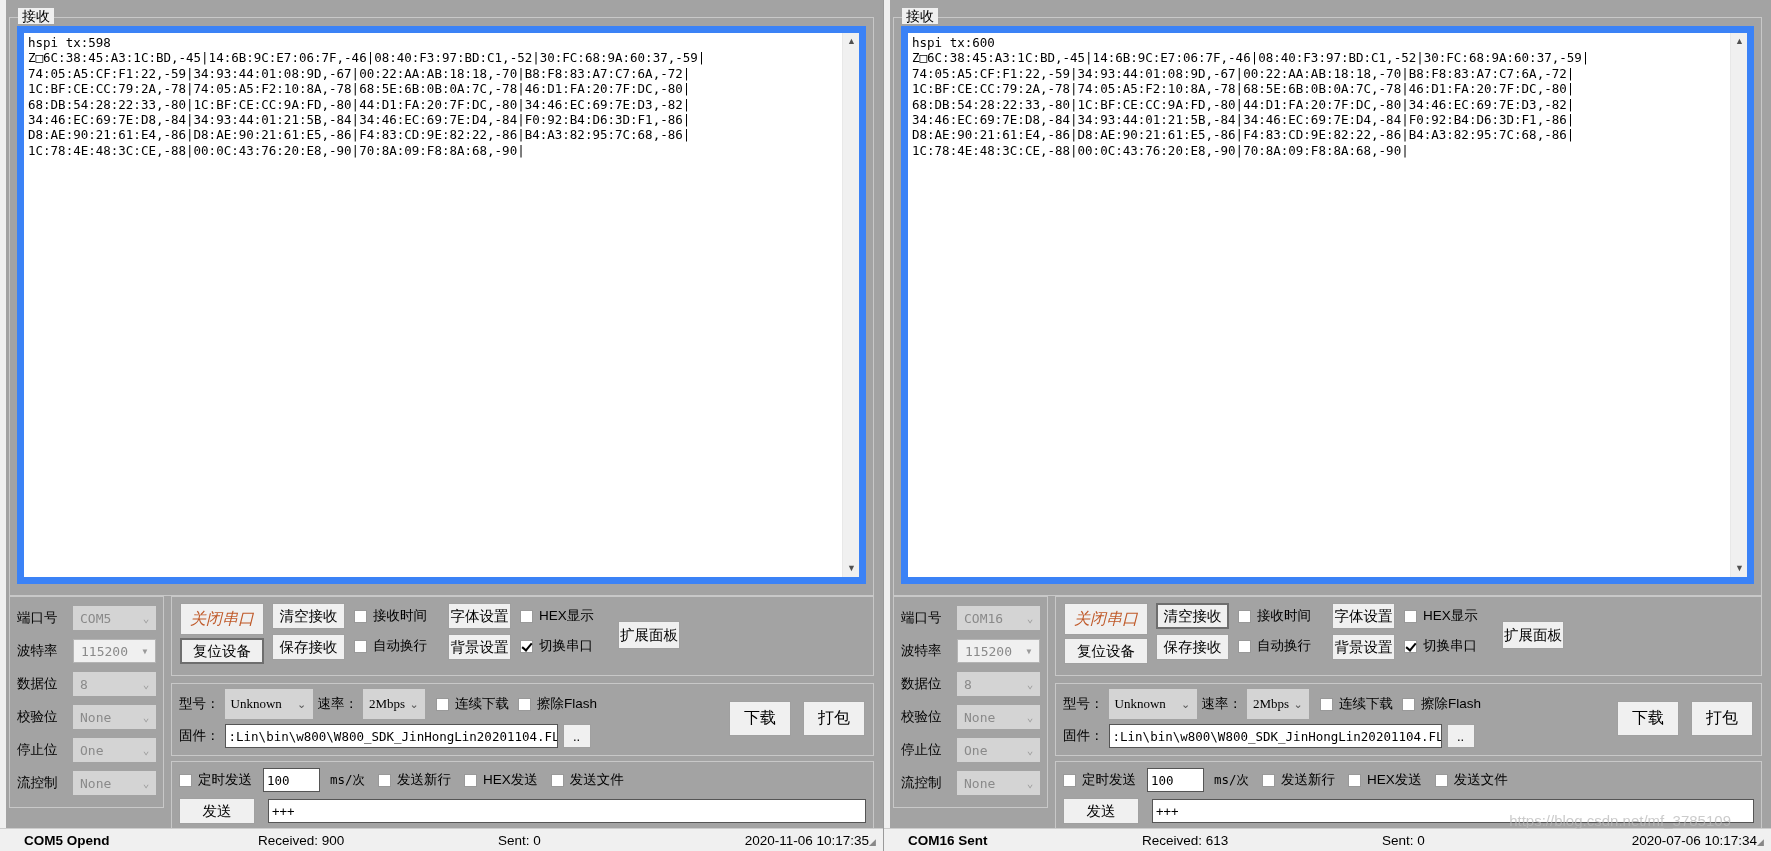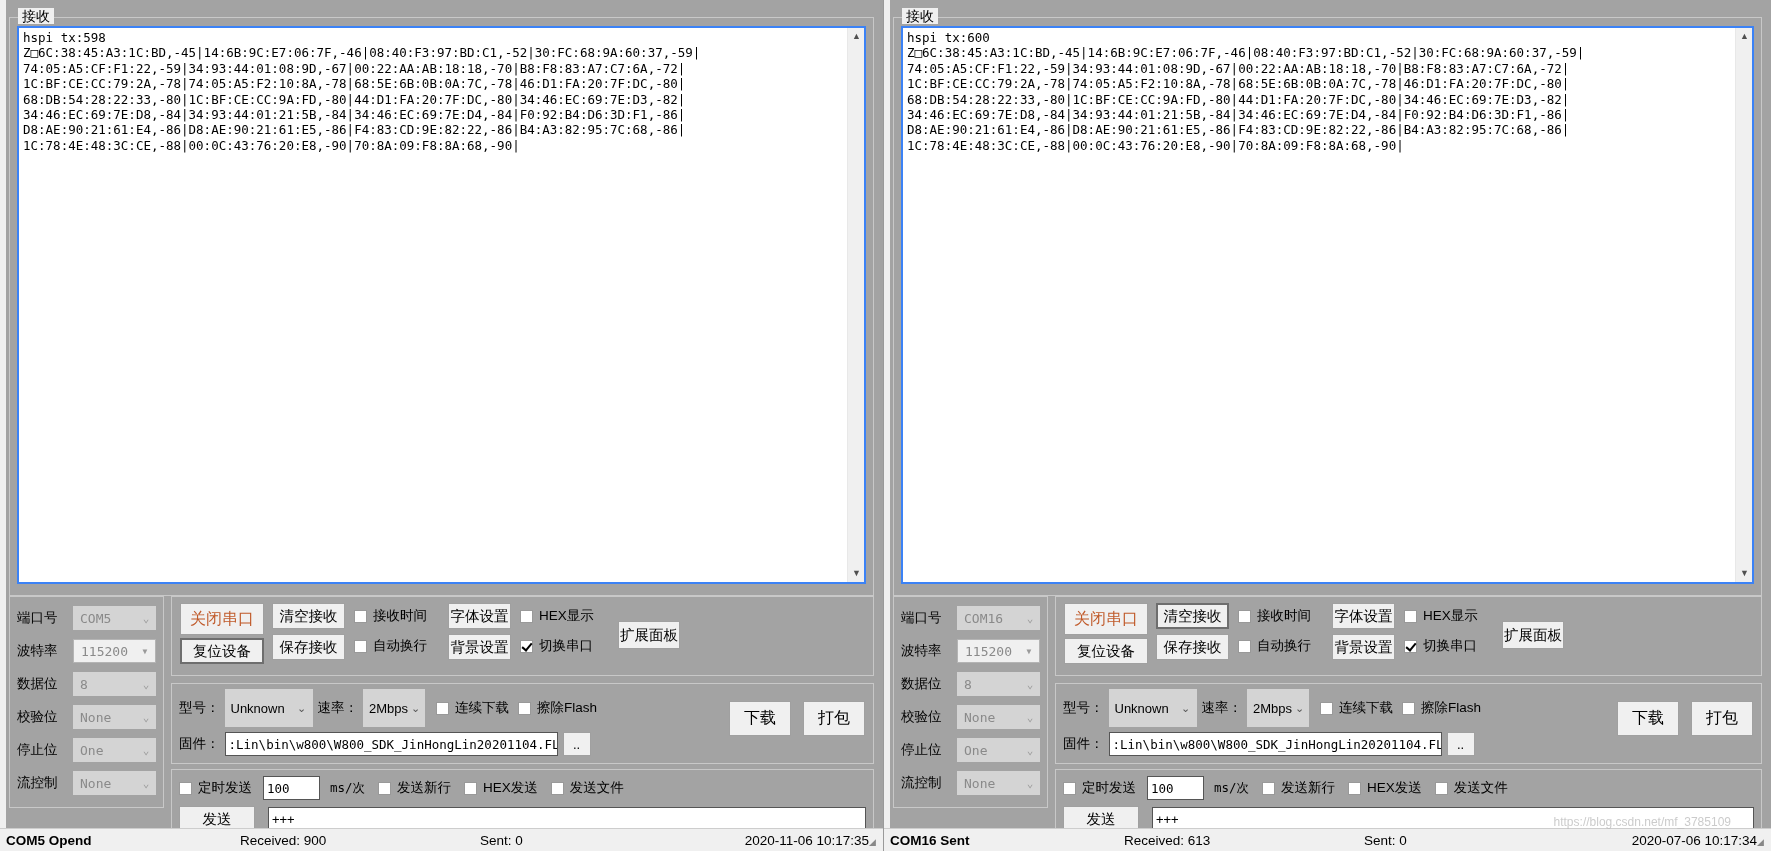--- a/index.html
+++ b/index.html
@@ -44,21 +44,21 @@
     border: 1px solid #c8c8c8;
     border-top-color: #c8c8c8;
   }
   .recv-frame::before{
     content:""; position:absolute; top:-1px; left:0; width:6px; height:1px; background:#c8c8c8;
   }
   .recv-box {
     position: absolute;
     top: 17px; left: 8px; right: 8px; bottom: 12px;
     background: #ffffff;
-    border: 2px solid #3b82f6;
+    border: 7px solid #3b82f6;
     display: flex;
     overflow: hidden;
   }
   .recv-text {
     flex: 1 1 auto;
     padding: 2px 2px 0 4px;
     font-family: "DejaVu Sans Mono", "Liberation Mono", monospace;
     font-size: 12.5px;
     line-height: 15.4px;
     color: #000;
@@ -146,21 +146,21 @@
 
   .btn {
     background: #f0f0f0;
     border: 1px solid #a0a0a0;
     font-size: 14.5px;
     color: #000;
     display: flex; align-items: center; justify-content: center;
     cursor: pointer;
     font-family: "Liberation Sans", sans-serif;
   }
-  .btn.red { color: #c05a2a; }
+  .btn.red { color: #c05a2a; font-style: italic; }
   .btn.focused { border: 2px solid #6e6e6e; }
 
   .btn-close   { width: 84px; height: 32px; font-size: 16px; }
   .btn-reset   { width: 84px; height: 26px; }
   .btn-clear   { width: 73px; height: 26px; }
   .btn-save    { width: 73px; height: 26px; }
   .btn-font    { width: 63px; height: 26px; }
   .btn-bg      { width: 63px; height: 26px; }
   .btn-expand  { width: 62px; height: 28px; }
   .btn-download{ width: 62px; height: 35px; font-size: 16px; }
@@ -186,25 +186,25 @@
     width: 4px; height: 8px;
     border: solid #000;
     border-width: 0 2px 2px 0;
     transform: rotate(40deg);
   }
 
   .lbl { font-size: 13.5px; color: #000; white-space: nowrap; }
   .lbl-mono { font-family: "DejaVu Sans Mono","Liberation Mono", monospace; font-size: 12.5px; color:#000; }
 
   .combo-sm {
-    height: 38px;
+    height: 30px;
     background: #d4d4d4;
     display: flex; align-items: center;
     padding: 0 2px 0 6px;
-    font-family: Liberation Sans, sans-serif;
+    font-family: Liberation Serif, serif;
     font-size: 13px; color: #000;
   }
   .combo-sm .chev { width: 18px; text-align: center; font-size: 11px; color: #555; }
 
   .txtin {
     height: 24px;
     background: #fff;
     border: 1px solid #555;
     display: flex; align-items: center;
     padding: 0 3px;
@@ -229,31 +229,32 @@
   
   .statusbar {
     position: absolute;
     bottom: 0; left: 0;
     height: 23px;
     background: #f0f0f0;
     border-top: 1px solid #cdcdcd;
     display: flex; align-items: center;
     font-size: 13.5px;
     color: #000;
+    padding-left: 18px;
   }
   .statusbar .sb-open { font-weight: bold; padding-left: 6px; width: 240px; }
   .statusbar .sb-recv { width: 240px; }
   .statusbar .sb-sent { width: 230px; }
   .statusbar .sb-time { flex: 1 1 auto; text-align: right; padding-right: 14px; }
   .sb-grip { position:absolute; right:2px; bottom:2px; width:12px; height:12px; color:#888; font-size:9px;}
 
   .watermark {
     position: absolute;
     right: 40px; bottom: 22px;
-    font-size: 12px;
+    font-size: 15px;
     color: rgba(185,185,185,0.75);
     font-family: "Liberation Sans", sans-serif;
     pointer-events: none;
     white-space: nowrap;
   }
   .left-edge-strip{
     position:absolute; left:0; top:0; bottom:0; width:6px; background:#f0f0f0;
   }
 </style>
 </head>

